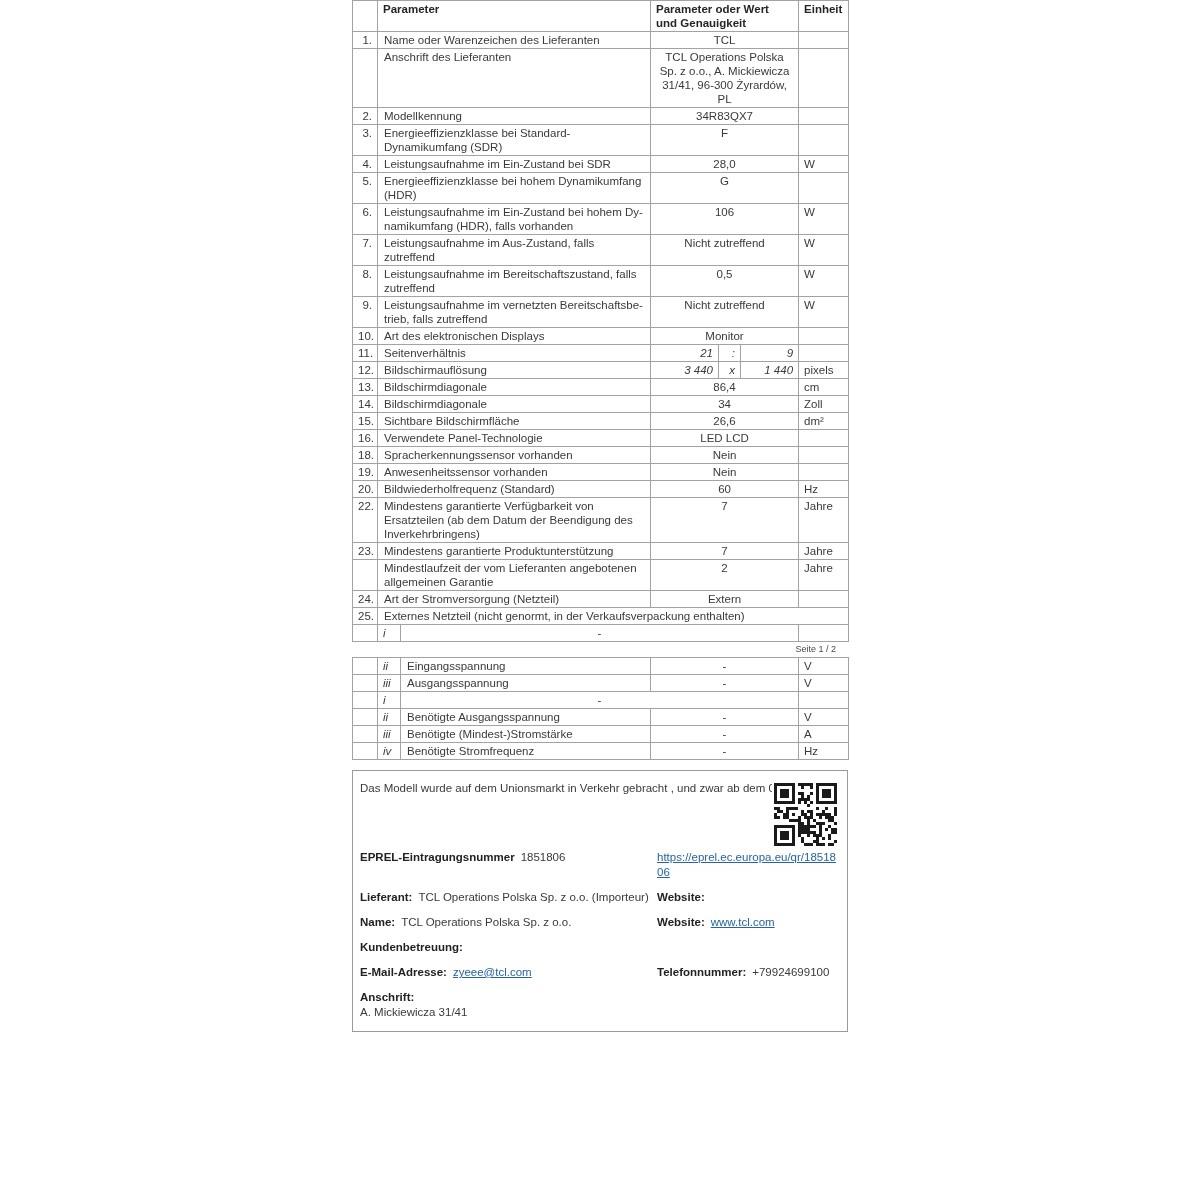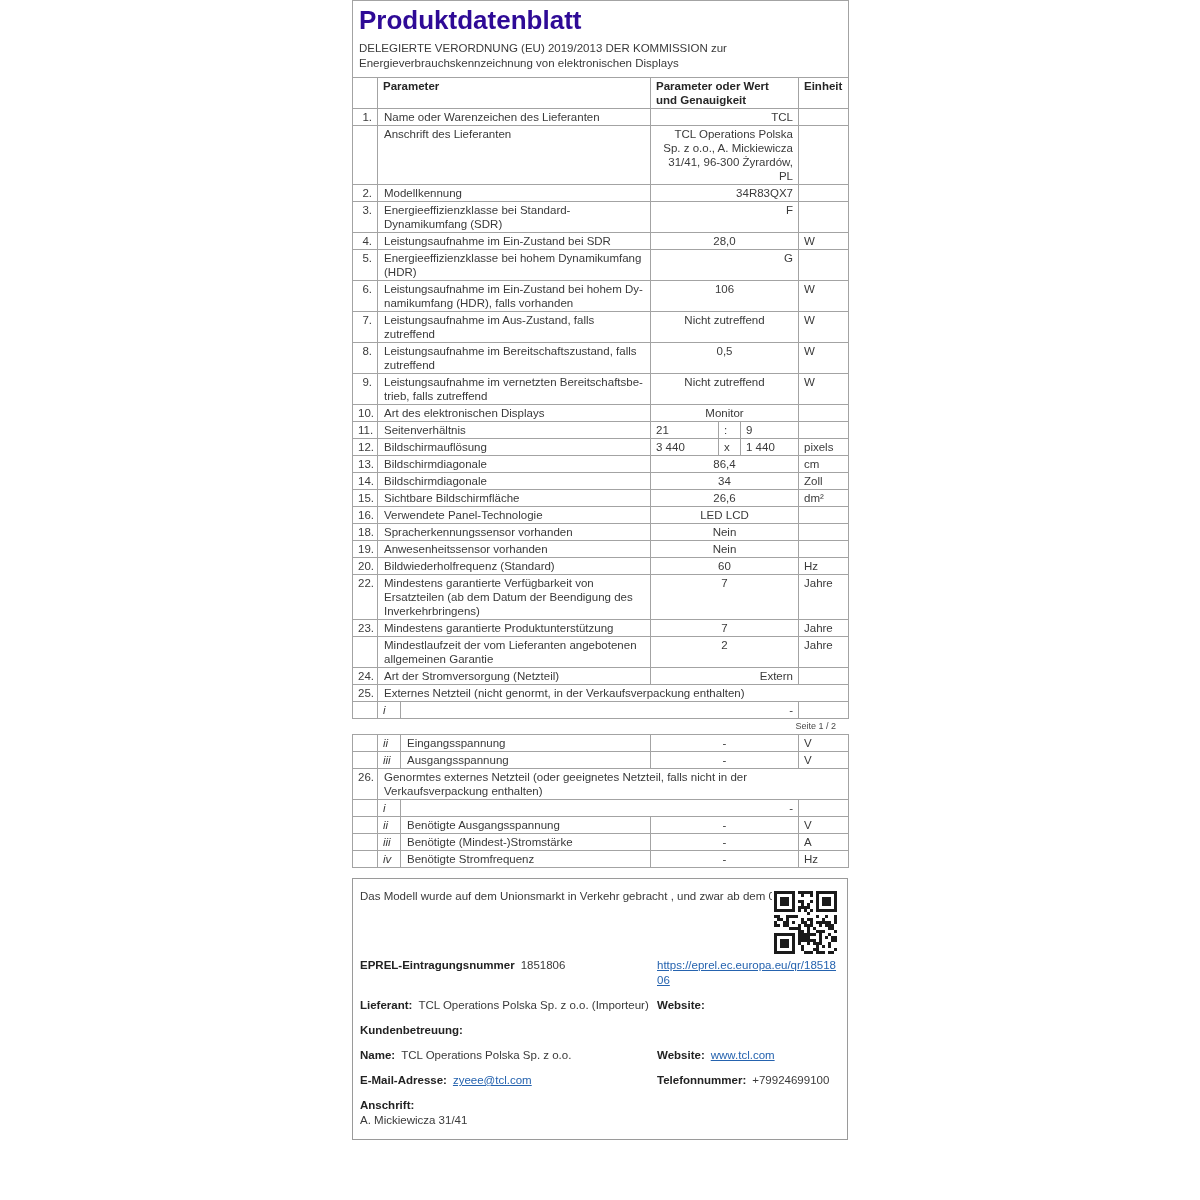--- a/index.html
+++ b/index.html
@@ -14,23 +14,23 @@
   td, th { border:1px solid #a3a3a3; padding:1px 5px; line-height:14px; vertical-align:top; }
   thead th { text-align:left; font-weight:bold; color:#262626; }
 
   .title-cell { padding:5px 8px 6px 6px; }
   .doc-title { color:#2e0a96; font-size:26px; font-weight:bold; line-height:28px; margin-bottom:7px; }
   .subtitle { font-size:11.5px; color:#3a3a3a; line-height:15px; }
 
   td.num { text-align:right; padding-right:5px; color:#3a3a3a; }
   td.roman { font-style:italic; padding-left:5px; }
   td.param { padding-left:6px; }
-  td.val.left { text-align:right; }
+  td.val.left { text-align:center; }
   td.val.right { text-align:center; }
-  td.vc { text-align:left; }
+  td.vc { text-align:right;font-style:italic; }
   td.unit { padding-left:5px; }
   td.span-label { padding-left:6px; }
 
   .seite { font-size:9px; color:#4a4a4a; text-align:right; margin:2px 12px 3px 0; line-height:10px; }
 
   .box3 {
     border:1px solid #9a9a9a; margin-top:10px; font-size:11.5px;
     position:relative; padding:8px 7px 10px 7px; line-height:15px;
   }
   .market { margin-bottom:54px; padding-top:2px; }
@@ -56,27 +56,20 @@
       <col style="width:25px">
         <col style="width:23px">
         <col style="width:250px">
       <col style="width:68px">
         <col style="width:22px">
         <col style="width:58px">
         <col style="width:50px">
     </colgroup>
     <thead>
       <tr>
-        <td class="title-cell" colspan="7">
-          <div class="doc-title">Produktdatenblatt</div>
-          <div class="subtitle">DELEGIERTE VERORDNUNG (EU) 2019/2013 DER KOMMISSION zur</div>
-          <div class="subtitle">Energieverbrauchskennzeichnung von elektronischen Displays</div>
-        </td>
-      </tr>
-      <tr>
         <th></th>
         <th colspan="2">Parameter</th>
         <th colspan="3">Parameter oder Wert und Genauigkeit</th>
         <th>Einheit</th>
       </tr>
     </thead>
     <tbody id="t1body">
         <tr>
           <td class="num">1.</td>
           <td class="param" colspan="2">Name oder Warenzeichen des Lieferanten</td>
@@ -255,24 +248,20 @@
           <td class="param">Eingangsspannung</td>
           <td class="val right">-</td>
           <td class="unit">V</td>
         </tr>
         <tr>
           <td class="num"></td>
           <td class="roman">iii</td>
           <td class="param">Ausgangsspannung</td>
           <td class="val right">-</td>
           <td class="unit">V</td>
-        </tr>
-        <tr>
-          <td class="num">26.</td>
-          <td class="span-label" colspan="4">Genormtes externes Netzteil (oder geeignetes Netzteil, falls nicht in der Verkaufsverpackung enthalten)</td>
         </tr>
         <tr>
           <td class="num"></td>
           <td class="roman">i</td>
           <td class="val left" colspan="2">-</td>
           <td class="unit"></td>
         </tr>
         <tr>
           <td class="num"></td>
           <td class="roman">ii</td>
@@ -451,30 +440,30 @@
     <div class="frow">
       <div class="fcol1">
         <b class="flabel lblgap">Lieferant:</b><span>TCL Operations Polska Sp. z o.o. (Importeur)</span>
       </div>
       <div class="fcol2">
         <b class="flabel">Website:</b>
       </div>
     </div>
 
     <div class="frow">
-      <b class="flabel">Kundenbetreuung:</b>
-    </div>
-
-    <div class="frow">
       <div class="fcol1">
         <b class="flabel lblgap">Name:</b><span>TCL Operations Polska Sp. z o.o.</span>
       </div>
       <div class="fcol2">
         <b class="flabel lblgap">Website:</b><a class="link">www.tcl.com</a>
       </div>
+    </div>
+
+    <div class="frow">
+      <b class="flabel">Kundenbetreuung:</b>
     </div>
 
     <div class="frow">
       <div class="fcol1">
         <b class="flabel lblgap">E-Mail-Adresse:</b><a class="link">zyeee@tcl.com</a>
       </div>
       <div class="fcol2">
         <b class="flabel lblgap">Telefonnummer:</b><span>+79924699100</span>
       </div>
     </div>

